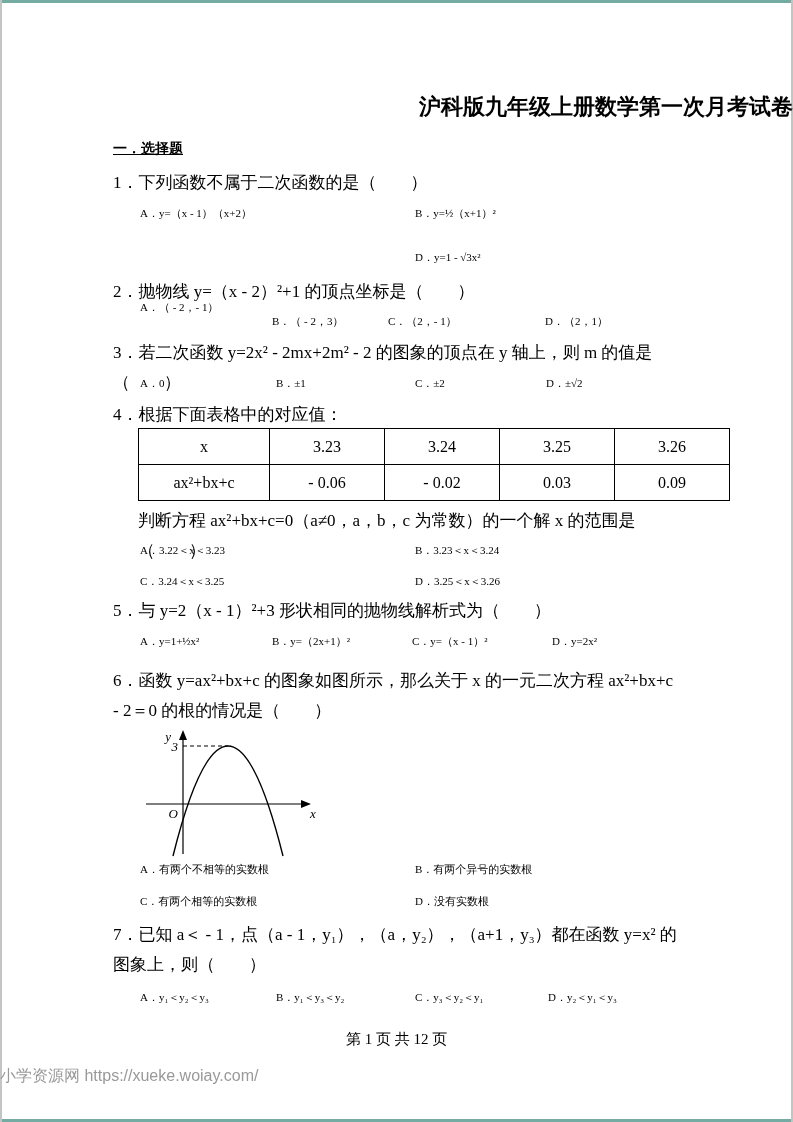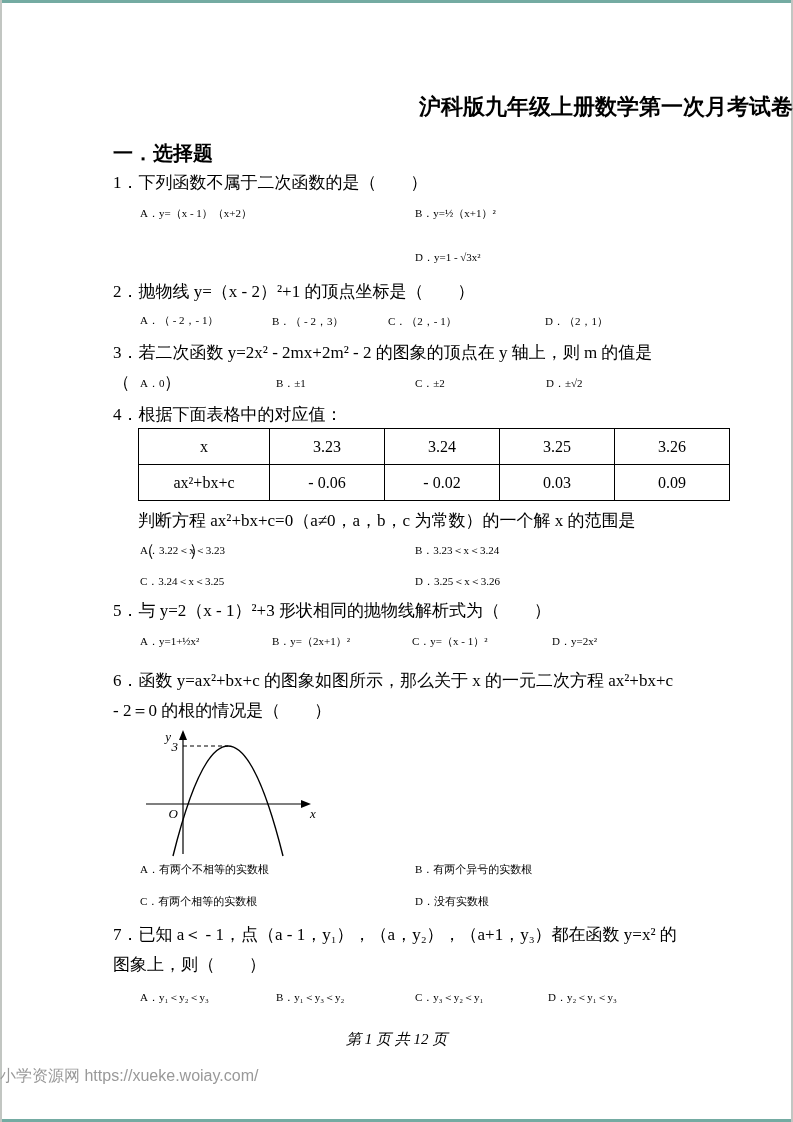--- a/index.html
+++ b/index.html
@@ -17,21 +17,21 @@
   .edge.bottom{bottom:0;left:0;width:793px;height:3px;}
   .edge.left{top:0;left:0;width:2px;height:1122px;background:#c2c6c2;}
   .edge.right{top:0;right:0;width:2px;height:1122px;background:#c2c6c2;}
 
   .title{
     position:absolute;top:92px;left:0;width:100%;
     text-align:right;font-size:22px;font-weight:bold;margin:0;
   }
   .section{
     position:absolute;left:113px;top:140px;
-    font-size:20px;font-weight:bold;
+    font-size:14px;font-weight:bold;text-decoration:underline;
   }
   .stem{
     position:absolute;left:113px;width:565px;
     font-size:17px;line-height:30px;
   }
   .opt{
     position:absolute;font-size:11px;line-height:26px;white-space:nowrap;
   }
   .vtable{
     position:absolute;border-collapse:collapse;
@@ -40,21 +40,21 @@
   .vtable td{
     border:1px solid #000;text-align:center;
     height:35px;padding:0 6px;
   }
   .vtable td.c0{width:118px;}
   .vtable td.cn{width:102px;margin-top:25px;}
   .graph{position:absolute;}
   .graph text{font-size:13px;font-style:italic;font-family:"Liberation Serif","DejaVu Serif",serif;}
   .footer{
     position:absolute;left:0;top:1030px;width:100%;
-    text-align:center;font-size:15px;font-style:italic;
+    text-align:center;font-size:15px;
   }
   .watermark{
     position:absolute;left:0;top:1066px;width:100%;
     font-size:16px;color:#999;
     font-family:Liberation Sans, sans-serif;
   }
 </style>
 </head>
 <body>
 
@@ -66,21 +66,21 @@
 
   <h1 class="title">沪科版九年级上册数学第一次月考试卷</h1>
   <div class="section">一．选择题</div>
 
   <div class="stem" style="top:168px">1．下列函数不属于二次函数的是（　　）</div>
   <div class="opt" style="top:200px;left:140px">A．y=（x - 1）（x+2）</div>
   <div class="opt" style="top:200px;left:415px">B．y=½（x+1）²</div>
   <div class="opt" style="top:244px;left:415px">D．y=1 - √3x²</div>
 
   <div class="stem" style="top:277px">2．抛物线 y=（x - 2）²+1 的顶点坐标是（　　）</div>
-  <div class="opt" style="top:307px;left:140px">A．（ - 2，- 1）</div>
+  <div class="opt" style="top:294px;left:140px">A．（ - 2，- 1）</div>
   <div class="opt" style="top:308px;left:272px">B．（ - 2，3）</div>
   <div class="opt" style="top:308px;left:388px">C．（2，- 1）</div>
   <div class="opt" style="top:308px;left:545px">D．（2，1）</div>
 
   <div class="stem" style="top:338px">3．若二次函数 y=2x² - 2mx+2m² - 2 的图象的顶点在 y 轴上，则 m 的值是（　　）</div>
   <div class="opt" style="top:370px;left:140px">A．0</div>
   <div class="opt" style="top:370px;left:276px">B．±1</div>
   <div class="opt" style="top:370px;left:415px">C．±2</div>
   <div class="opt" style="top:370px;left:546px">D．±√2</div>
 

